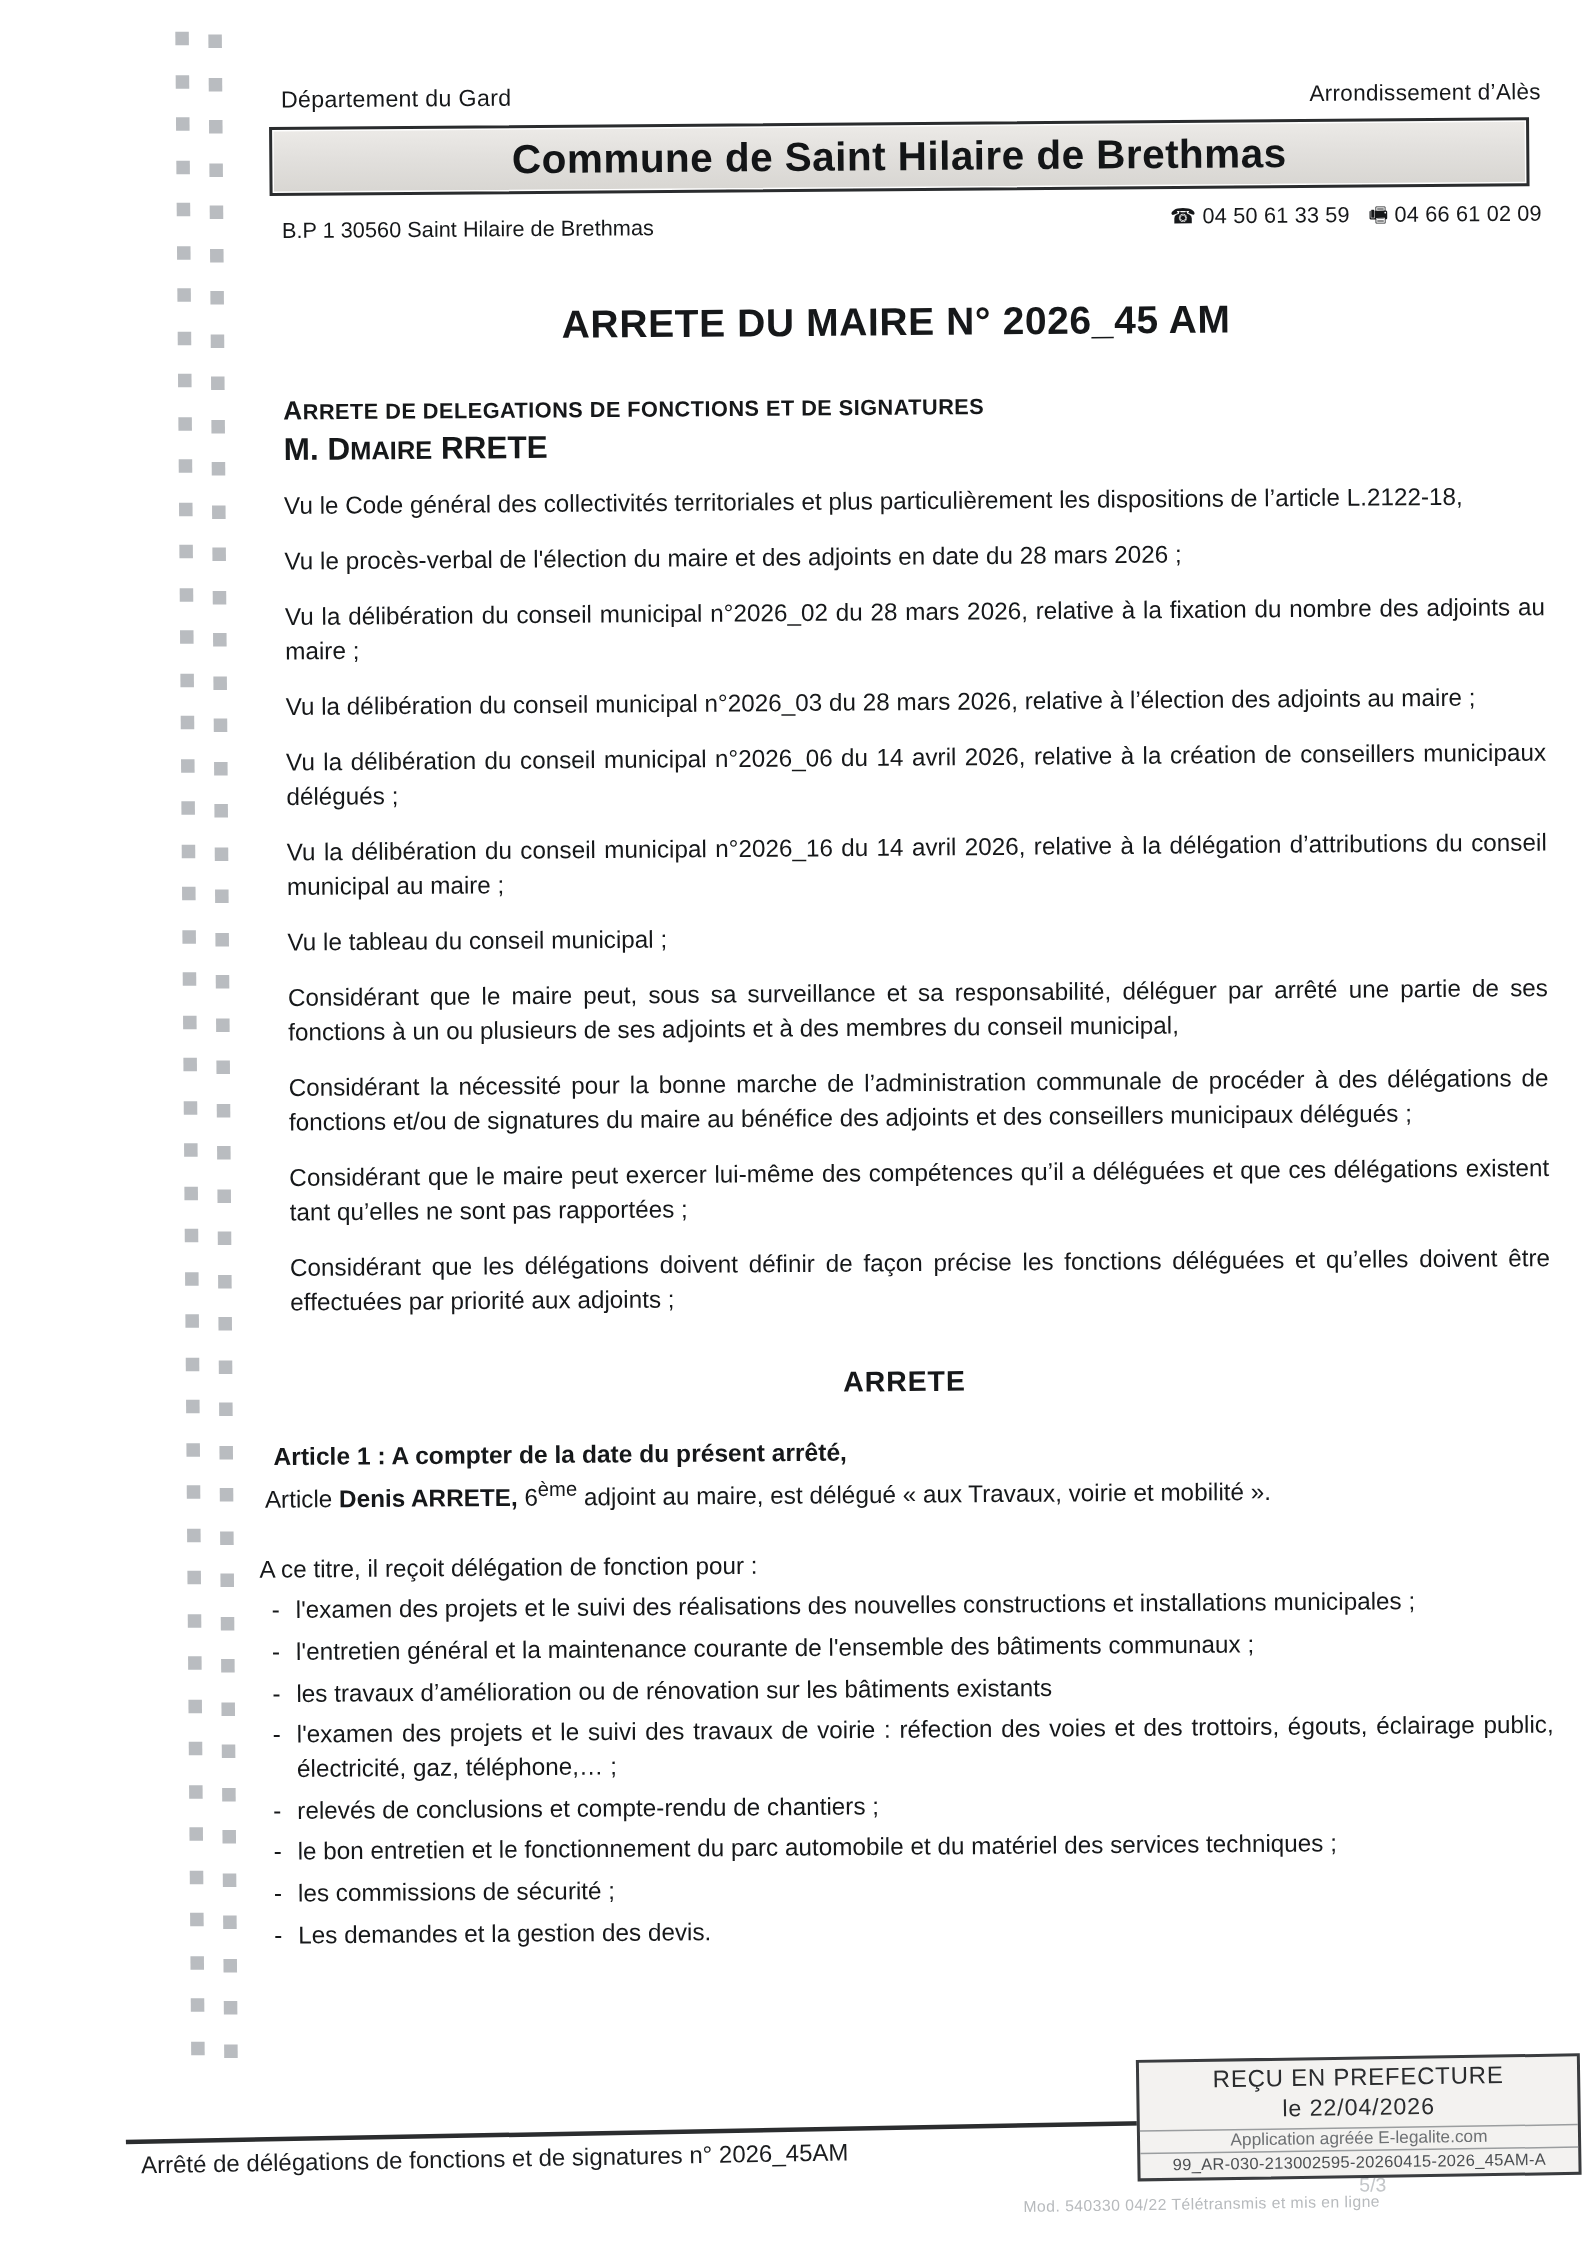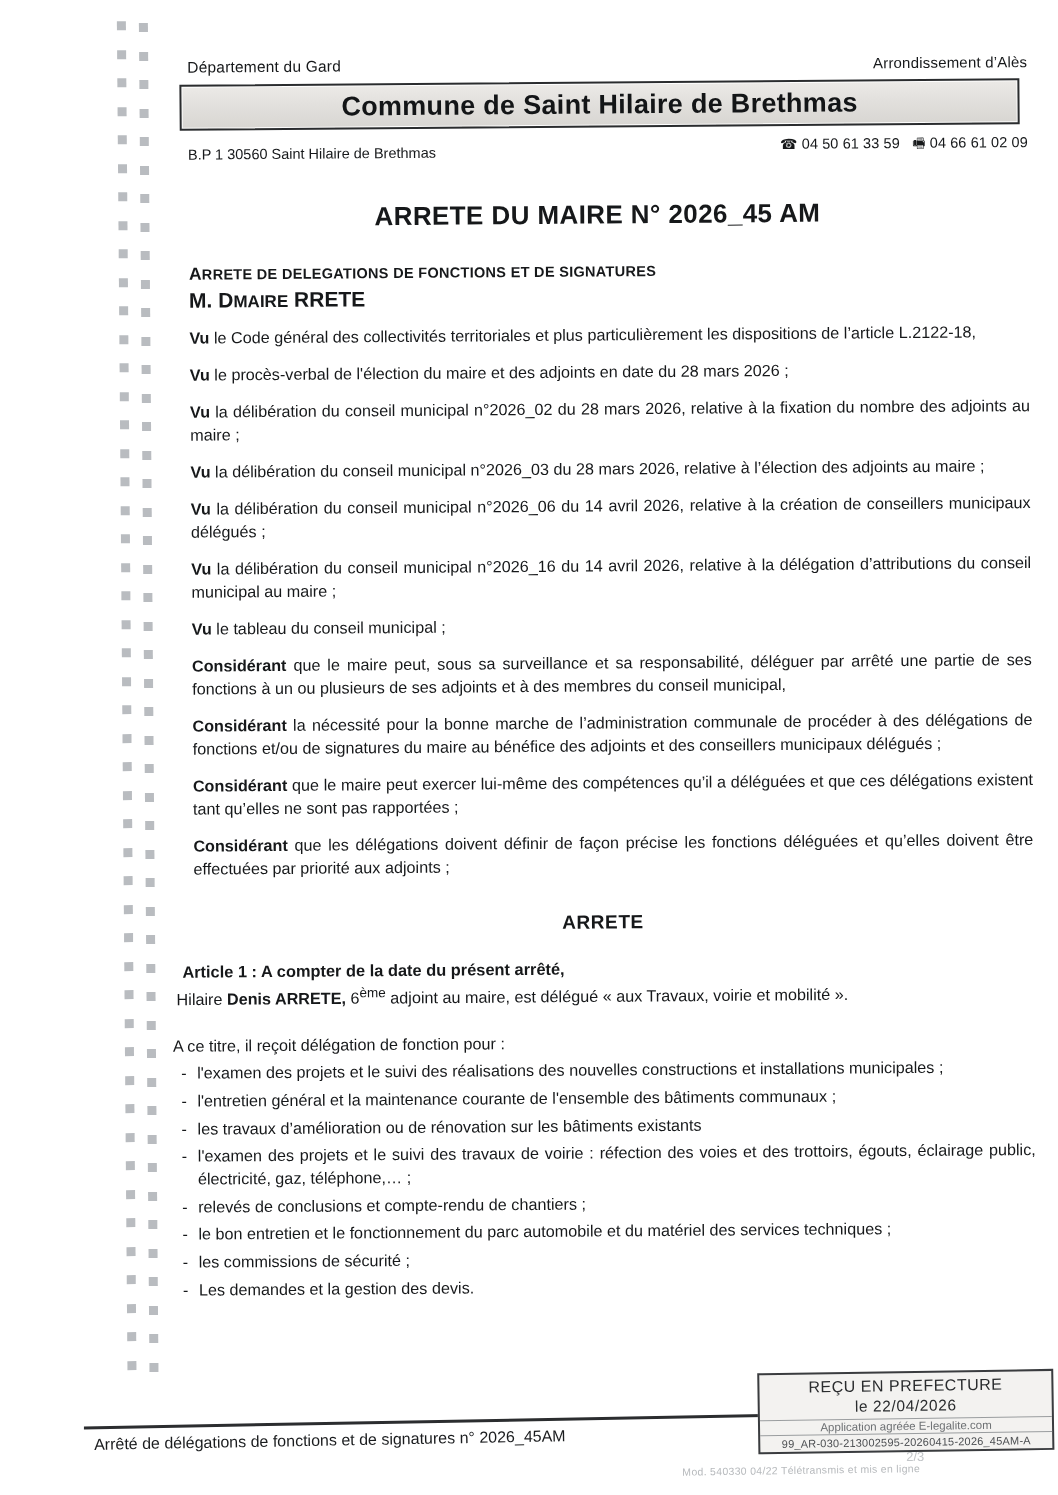--- a/index.html
+++ b/index.html
@@ -112,21 +112,21 @@
   .sub-name .sc { font-size: 17px; }
 
   
   .para {
     margin-top: 14px;
     padding-left: 22px;
     font-size: 16.2px;
     line-height: 1.42;
     text-align: justify;
   }
-  .para b { font-weight: 700; }
+  .para b { font-weight: 400; }
   .para.j { text-align: justify; }
 
   .arrete-word {
     margin-top: 34px;
     text-align: center;
     font-size: 19px;
     font-weight: 700;
     letter-spacing: .6px;
   }
 
@@ -399,41 +399,41 @@
       <b>Considérant</b><span> que le maire peut exercer lui-même des compétences qu’il a déléguées et que ces délégations existent tant qu’elles ne sont pas rapportées ;</span>
     </div>
     <div class="para j">
       <b>Considérant</b><span> que les délégations doivent définir de façon précise les fonctions déléguées et qu’elles doivent être effectuées par priorité aux adjoints ;</span>
     </div>
 
     <div class="arrete-word">ARRETE</div>
 
     <div class="article">Article 1 : A compter de la date du présent arrêté,</div>
     <div class="art-line">
-      <span>Hilaire </span><b>Denis ARRETE,</b><span> 6</span><sup>ème</sup><span> adjoint au maire, est délégué « aux Travaux, voirie et mobilité ».</span>
+      <span>Article </span><b>Denis ARRETE,</b><span> 6</span><sup>ème</sup><span> adjoint au maire, est délégué « aux Travaux, voirie et mobilité ».</span>
     </div>
 
     <div class="a-ce-titre">A ce titre, il reçoit délégation de fonction pour :</div>
 
     <ul class="dashlist">
       <li>l'examen des projets et le suivi des réalisations des nouvelles constructions et installations municipales ;</li>
       <li>l'entretien général et  la maintenance courante de l'ensemble des bâtiments communaux ;</li>
       <li>les travaux d’amélioration ou de rénovation sur les bâtiments existants</li>
       <li>l'examen des projets et le suivi des travaux de voirie : réfection des voies et des trottoirs, égouts, éclairage public, électricité, gaz, téléphone,… ;</li>
       <li>relevés de conclusions et compte-rendu de chantiers ;</li>
       <li>le bon entretien et le fonctionnement du parc automobile et du matériel des services techniques ;</li>
       <li>les commissions de sécurité ;</li>
       <li>Les demandes et la gestion des devis.</li>
     </ul>
 
   </div>
 
   <div class="footer-rule"></div>
   <div class="footer-text">Arrêté de délégations de fonctions et de signatures n° 2026_45AM</div>
-  <div class="page-num">2/3</div>
+  <div class="page-num">5/3</div>
 
   <div class="stamp">
     <div class="l1">REÇU EN PREFECTURE</div>
     <div class="l2">le 22/04/2026</div>
     <div class="l3">Application agréée E-legalite.com</div>
     <div class="l4">99_AR-030-213002595-20260415-2026_45AM-A</div>
   </div>
   <div class="stamp-faint">Mod. 540330   04/22   Télétransmis  et mis en ligne</div>
 
 </div>

